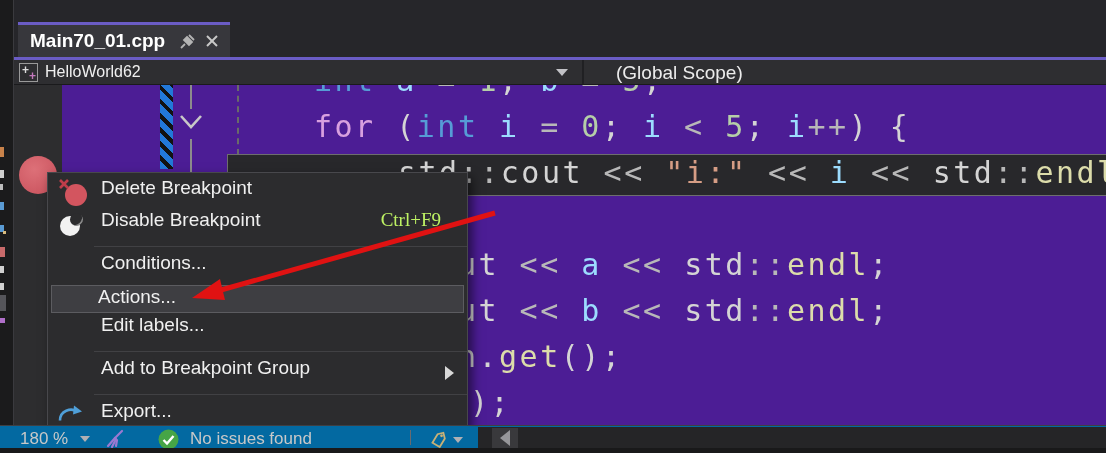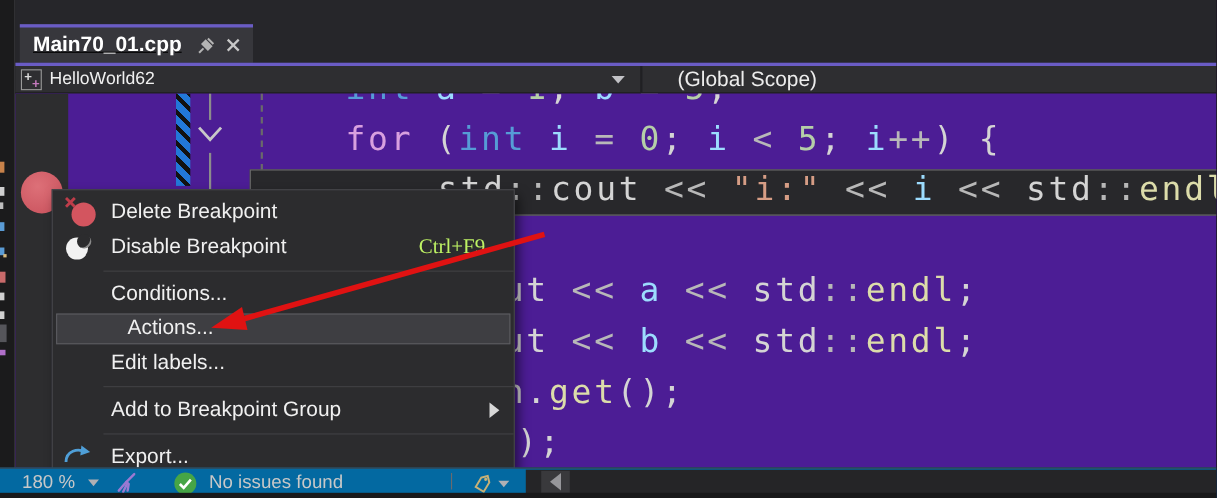--- a/index.html
+++ b/index.html
@@ -8,21 +8,21 @@
     position:relative; width:1106px; height:453px; overflow:hidden;
     background:#202022; font-family:"Liberation Sans", sans-serif;
     -webkit-font-smoothing:antialiased;
   }
   
   .left-sliver { position:absolute; left:0; top:0; width:14px; height:427px;
     background:#1b1b1c; border-right:1px solid #3a3a3e; }
   .sliver-mark { position:absolute; left:0; }
   
   .tab-strip { position:absolute; left:14px; top:0; width:1092px; height:57px;
-    background:#26262a; display:flex; align-items:flex-end;text-decoration:underline; }
+    background:#26262a; display:flex; align-items:flex-end; }
   .tab { margin-left:4px; height:35px; min-width:207px; background:#37373c;
     border-top:3px solid #6a5cc5; display:flex; align-items:center;
     padding:0 10px 0 12px; }
   .tab-title { color:#ffffff; font-weight:bold; font-size:19px; white-space:nowrap; }
   .tab-icons { display:flex; align-items:center; gap:8px; margin-left:14px; }
   .purple-line { position:absolute; left:14px; top:57px; width:1092px; height:3px; background:#6a5cc5; }
   
   .navbar { position:absolute; left:14px; top:60px; width:1092px; height:25px;
     background:#2e2e31; display:flex; border-bottom:1px solid #1a1a1c; }
   .nav-left { width:568px; display:flex; align-items:center; padding-left:5px; position:relative; }
@@ -54,27 +54,27 @@
   .code-layer { position:absolute; left:0; top:0; right:0; bottom:0; }
   .code-line { position:absolute; white-space:pre;
     font-family:"DejaVu Sans Mono","Liberation Mono",monospace;
     font-size:30px; letter-spacing:2.5px; line-height:46px; height:46px; }
   .c-kw{color:#d8a0df} .c-ty{color:#569cd6} .c-v{color:#9cdcfe} .c-o{color:#b8b8b8}
   .c-n{color:#b5cea8} .c-s{color:#d69d85} .c-f{color:#dcdcaa} .c-p{color:#d4d4d4}
   
   .context-menu { position:absolute; left:47px; top:172px; width:421px; height:256px;
     background:#2c2c2e; border:1px solid #48484c; box-shadow:4px 5px 10px rgba(0,0,0,.55);
     padding-top:4px; display:flex; flex-direction:column; }
-  .menu-item { height:32px; display:flex; align-items:center; position:relative;
+  .menu-item { height:32px; display:flex; align-items:flex-start; position:relative;
     color:#f0f0f0; font-size:19px; flex:0 0 auto; }
   .menu-item .mi-icon { position:absolute; left:12px; top:50%; transform:translateY(-50%); }
   .menu-item .mi-label { padding-left:53px; white-space:nowrap; }
   .menu-item .mi-shortcut { margin-left:auto; padding-right:26px; color:#bef264;font-family:Liberation Serif, serif; }
   .menu-item.highlight { height:28px; margin:1px 3px; background:#3e3e42; border:1px solid #5c5c60; }
-  .menu-item.highlight .mi-label { padding-left:64px; }
+  .menu-item.highlight .mi-label { padding-left:46px; }
   .menu-sep { height:1px; background:#414144; margin:5px 0 5px 46px; flex:0 0 auto; }
   .submenu-arrow { position:absolute; right:13px; top:50%; transform:translateY(-50%);
     width:0; height:0; border-top:7px solid transparent; border-bottom:7px solid transparent;
     border-left:9px solid #d8d8d8; }
   .bpdel { position:relative; width:27px; height:26px; }
   .bpdel .circ { position:absolute; right:0; bottom:0; width:22px; height:22px; border-radius:50%; background:#d3555f; }
   .bpdis { position:relative; width:22px; height:22px; }
   .bpdis .circ { position:absolute; left:0; bottom:0; width:20px; height:20px; border-radius:50%; background:#f2f2f2; }
   .bpdis .notch { position:absolute; right:-1px; top:-1px; width:13px; height:13px; border-radius:50%; background:#2c2c2e;
     border-bottom:2px solid #8a8a8a; transform:rotate(-45deg); }

